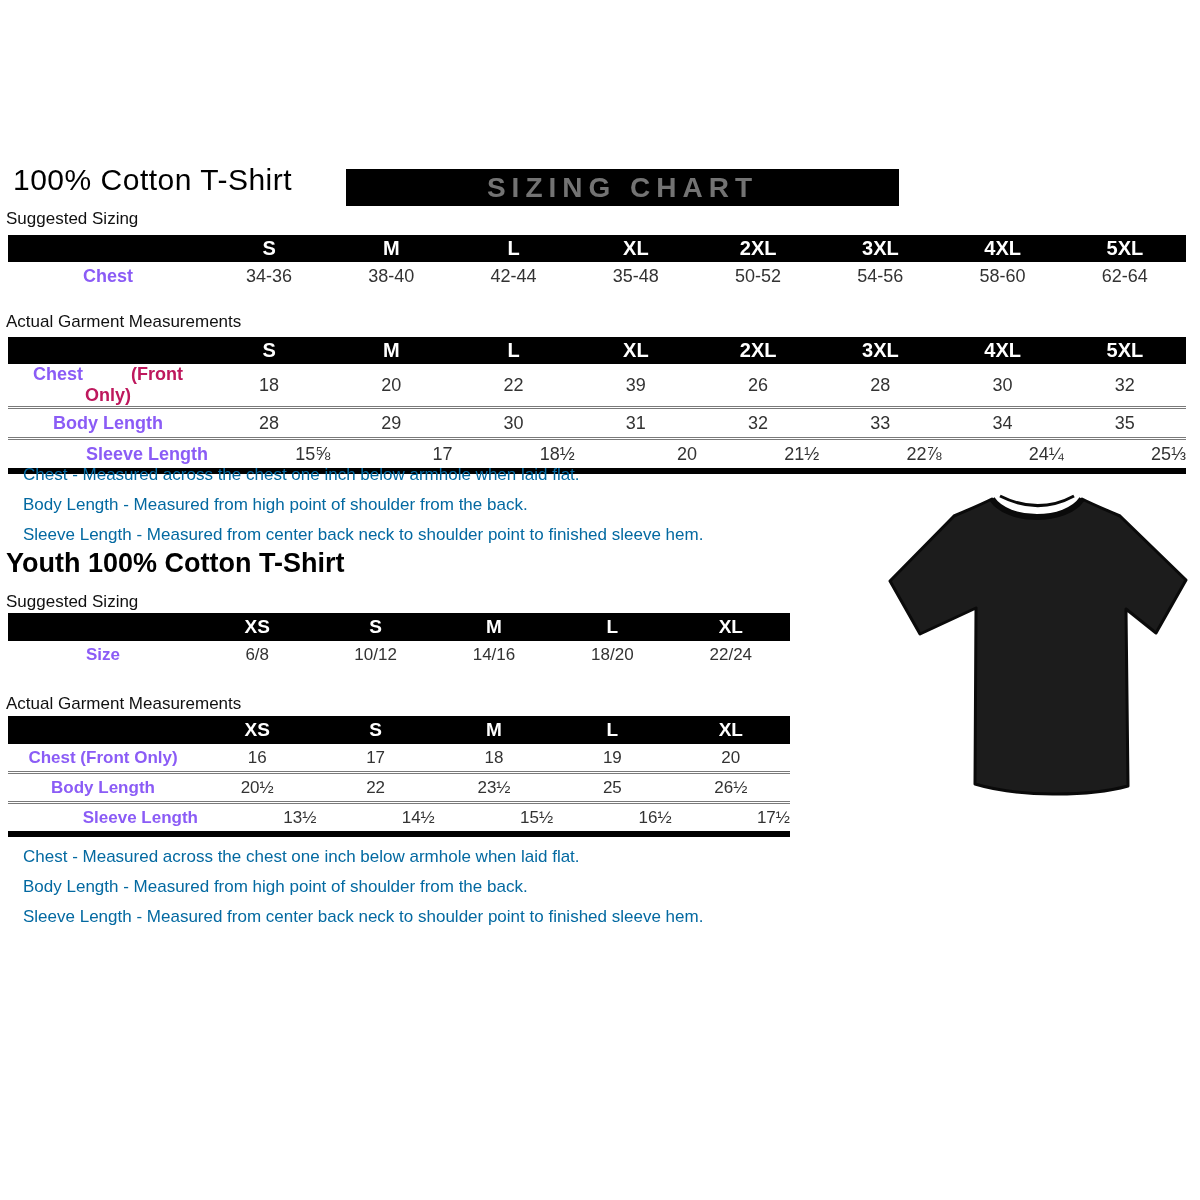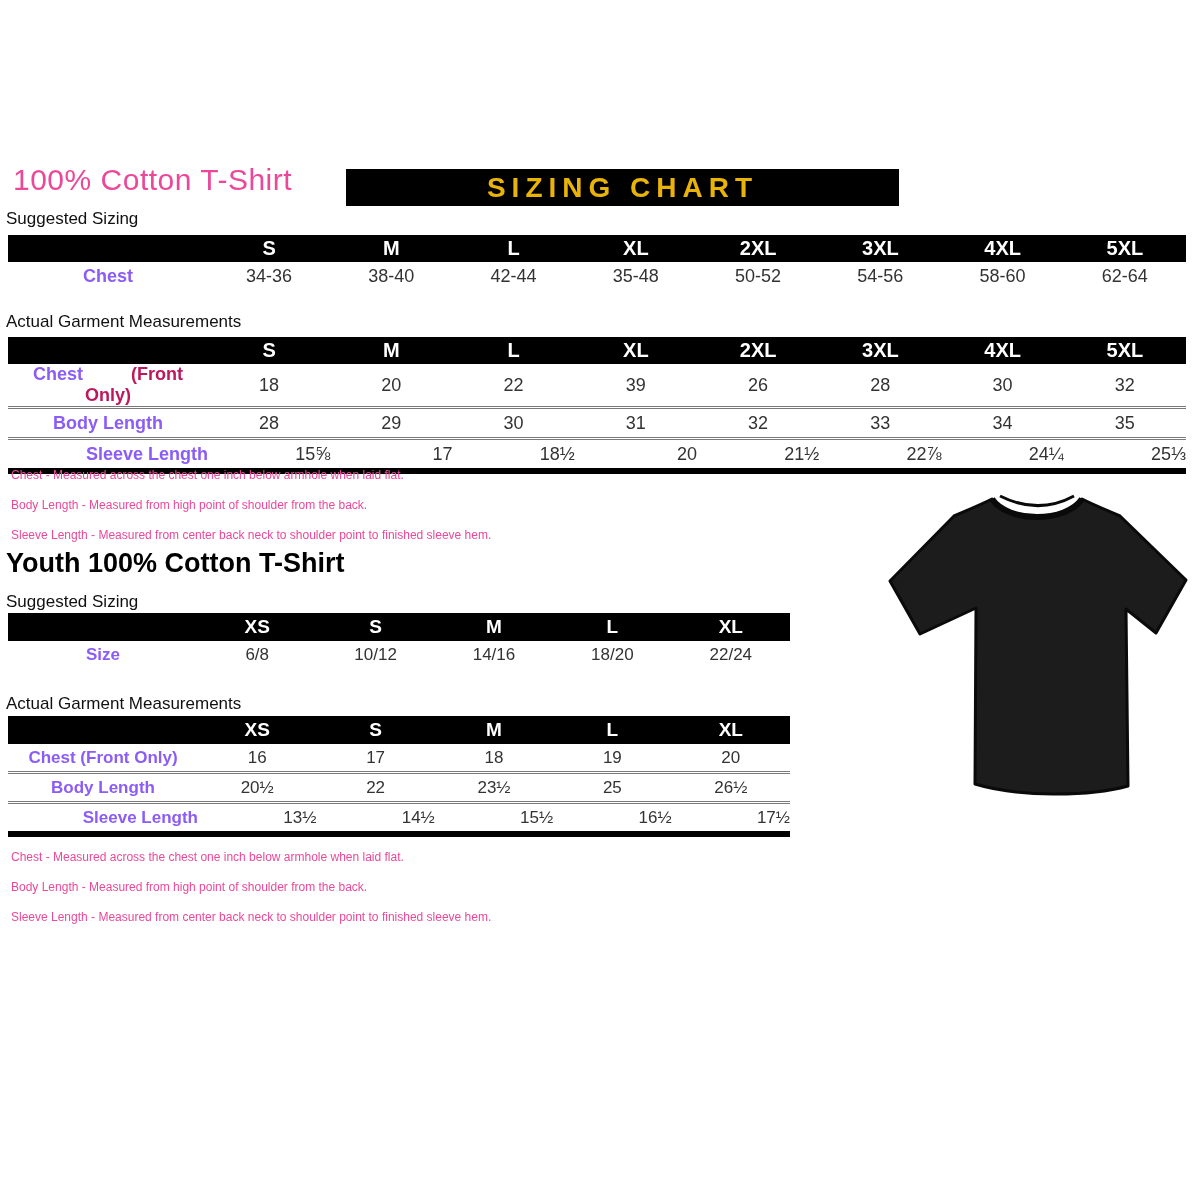--- a/index.html
+++ b/index.html
@@ -1,41 +1,41 @@
 <!DOCTYPE html>
 <html><head>
 <meta charset="utf-8">
 <style>
   html,body{margin:0;padding:0;background:#ffffff;}
   body{font-family:"Liberation Sans","DejaVu Sans",sans-serif;color:#111;}
   .page{position:relative;width:1200px;height:1200px;background:#fff;overflow:hidden;}
 
-  .page-title{position:absolute;left:13px;top:163px;font-size:30px;font-weight:400;letter-spacing:0.5px;color:#ec4899;margin:0;}
+  .page-title{position:absolute;left:13px;top:163px;font-size:30px;font-weight:400;letter-spacing:0.5px;color:#000000;margin:0;}
   .youth-title{position:absolute;left:6px;top:548px;font-size:27px;font-weight:700;color:#000;margin:0;}
 
   .banner{position:absolute;left:346px;top:169px;width:553px;height:37px;background:#000;
           display:flex;align-items:center;justify-content:center;}
-  .banner span{color:#eab308;font-weight:700;font-size:28px;letter-spacing:6px;}
+  .banner span{color:#737373;font-weight:700;font-size:28px;letter-spacing:6px;}
 
   .section-label{position:absolute;left:6px;font-size:17px;color:#111;}
 
   table.size-table{position:absolute;border-collapse:collapse;table-layout:fixed;}
   table.size-table th{background:#000;color:#fff;font-weight:700;text-align:center;padding:0;}
   table.adult th{height:27px;font-size:20px;}
   table.youth th{height:28px;font-size:19px;}
   table.adult td{height:28px;font-size:18px;}
   table.youth td{height:27px;font-size:17px;}
   table.size-table td{text-align:center;color:#333;vertical-align:middle;padding:0;}
   td.row-label{text-align:left;padding-left:13px;color:#000;}
   td.row-label b{font-weight:700;color:#8b5cf6;}
   td.row-label span.sfx{font-weight:700;color:#be185d;padding-left:43px;}
   table.measure tbody tr + tr td{border-top:3px double #7a7a7a;}
   table.measure tbody tr:last-child td{border-bottom:6px solid #000000;text-align:right;}
 
-  .notes{position:absolute;left:11px;font-size:12px;color:#ec4899;line-height:30px;}
+  .notes{position:absolute;left:23px;font-size:17px;color:#0369a1;line-height:30px;}
   .note-line{white-space:nowrap;}
 
   .tshirt-wrap{position:absolute;left:878px;top:466px;width:322px;height:348px;}
 </style>
 </head>
 <body>
 
 <div class="page">
 
   <h1 class="page-title">100% Cotton T-Shirt</h1>

